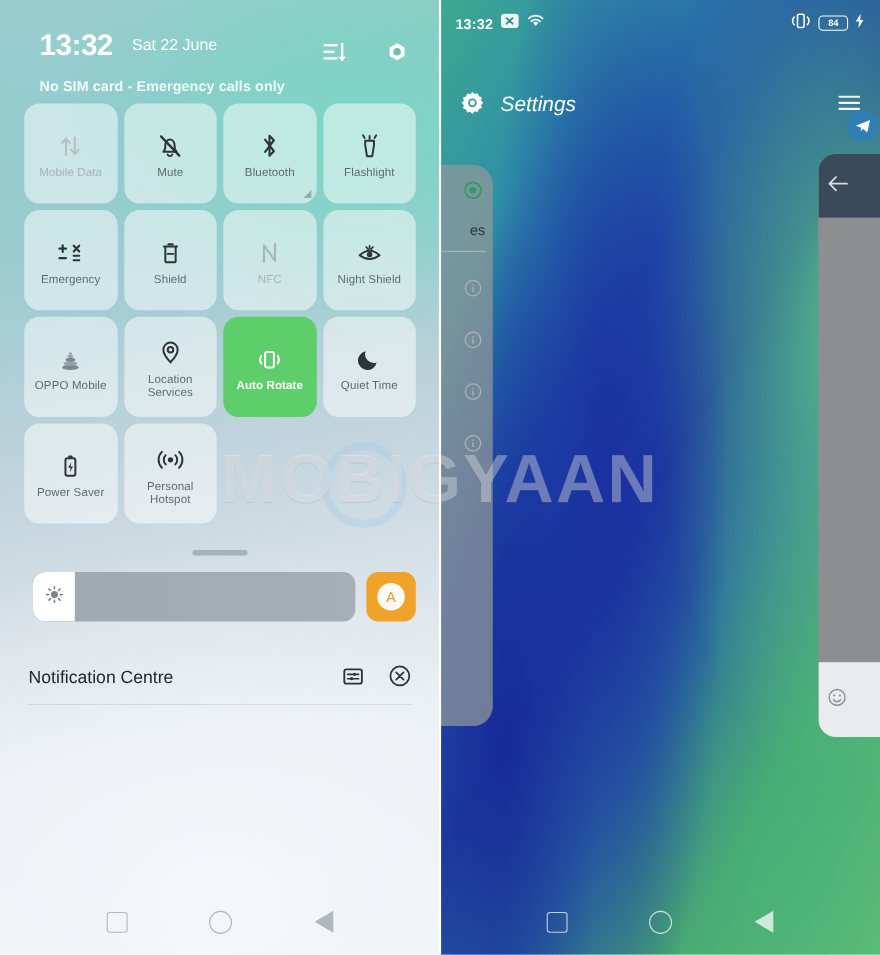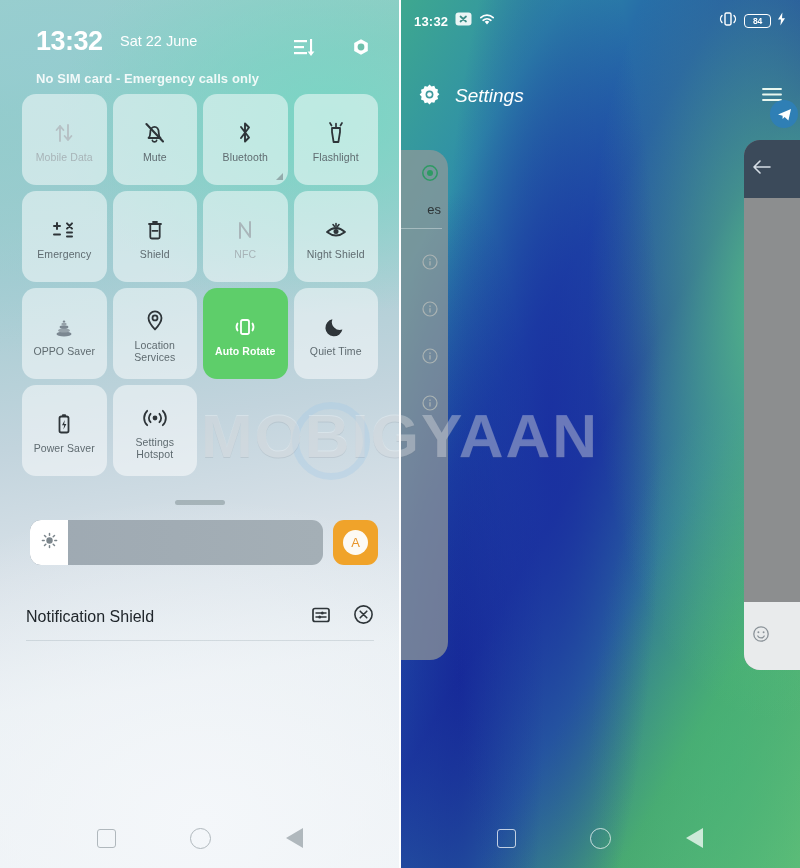--- a/index.html
+++ b/index.html
@@ -310,21 +310,21 @@
       <div class="tile">
         <span class="t-ico">
           <svg width="26" height="24" viewBox="0 0 26 24">
             <ellipse cx="13" cy="19" rx="7.5" ry="2.4" fill="#7b8791"></ellipse>
             <ellipse cx="13" cy="15.4" rx="6" ry="2.1" fill="#96a2aa"></ellipse>
             <ellipse cx="13" cy="12" rx="4.4" ry="1.8" fill="#7b8791"></ellipse>
             <ellipse cx="13" cy="8.9" rx="2.7" ry="1.5" fill="#96a2aa"></ellipse>
             <ellipse cx="13" cy="6.4" rx="1.3" ry="1" fill="#7b8791"></ellipse>
           </svg>
         </span>
-        <span class="t-lbl">OPPO Saver</span>
+        <span class="t-lbl">OPPO Mobile</span>
       </div>
 
 
       <div class="tile">
         <span class="t-ico">
           <svg width="20" height="25" viewBox="0 0 20 25">
             <path d="M10 3.4 a6.5 6.5 0 0 1 6.5 6.5 c0 4.6-6.5 11.4-6.5 11.4 S3.5 14.5 3.5 9.9 A6.5 6.5 0 0 1 10 3.4z" fill="none" stroke="#2e3539" stroke-width="1.8"></path>
             <circle cx="10" cy="9.9" r="2.5" fill="none" stroke="#2e3539" stroke-width="1.8"></circle>
           </svg>
         </span>
@@ -365,21 +365,21 @@
       <div class="tile">
         <span class="t-ico">
           <svg width="28" height="22" viewBox="0 0 28 22">
             <circle cx="14" cy="11" r="2.4" fill="#2e3539"></circle>
             <path d="M9.6 6.8 a6 6 0 0 0 0 8.4" stroke="#2e3539" stroke-width="1.8" fill="none" stroke-linecap="round"></path>
             <path d="M18.4 6.8 a6 6 0 0 1 0 8.4" stroke="#2e3539" stroke-width="1.8" fill="none" stroke-linecap="round"></path>
             <path d="M6.2 3.8 a10 10 0 0 0 0 14.4" stroke="#2e3539" stroke-width="1.8" fill="none" stroke-linecap="round"></path>
             <path d="M21.8 3.8 a10 10 0 0 1 0 14.4" stroke="#2e3539" stroke-width="1.8" fill="none" stroke-linecap="round"></path>
           </svg>
         </span>
-        <span class="t-lbl">Settings Hotspot</span>
+        <span class="t-lbl">Personal Hotspot</span>
       </div>
 
     </div>
 
     <div class="drag-handle"></div>
 
     <div class="bright-row">
       <div class="bright-bar">
         <div class="bright-fill">
           <span>
@@ -392,21 +392,21 @@
             </svg>
           </span>
         </div>
       </div>
       <div class="auto-b">
         <span class="a-circ">A</span>
       </div>
     </div>
 
     <div class="notif-row">
-      <span class="notif-title">Notification Shield</span>
+      <span class="notif-title">Notification Centre</span>
       <span class="notif-acts">
         <span>
           <svg width="20" height="20" viewBox="0 0 20 20">
             <rect x="2" y="3.5" width="16" height="13" rx="2" fill="none" stroke="#2e3539" stroke-width="1.7"></rect>
             <path d="M5 8 h5 M12.5 8 h2.5 M5 12 h2.5 M10 12 h5" stroke="#2e3539" stroke-width="1.5" stroke-linecap="round"></path>
             <circle cx="11.3" cy="8" r="1.5" fill="#2e3539"></circle>
             <circle cx="8.7" cy="12" r="1.5" fill="#2e3539"></circle>
           </svg>
         </span>
         <span>

